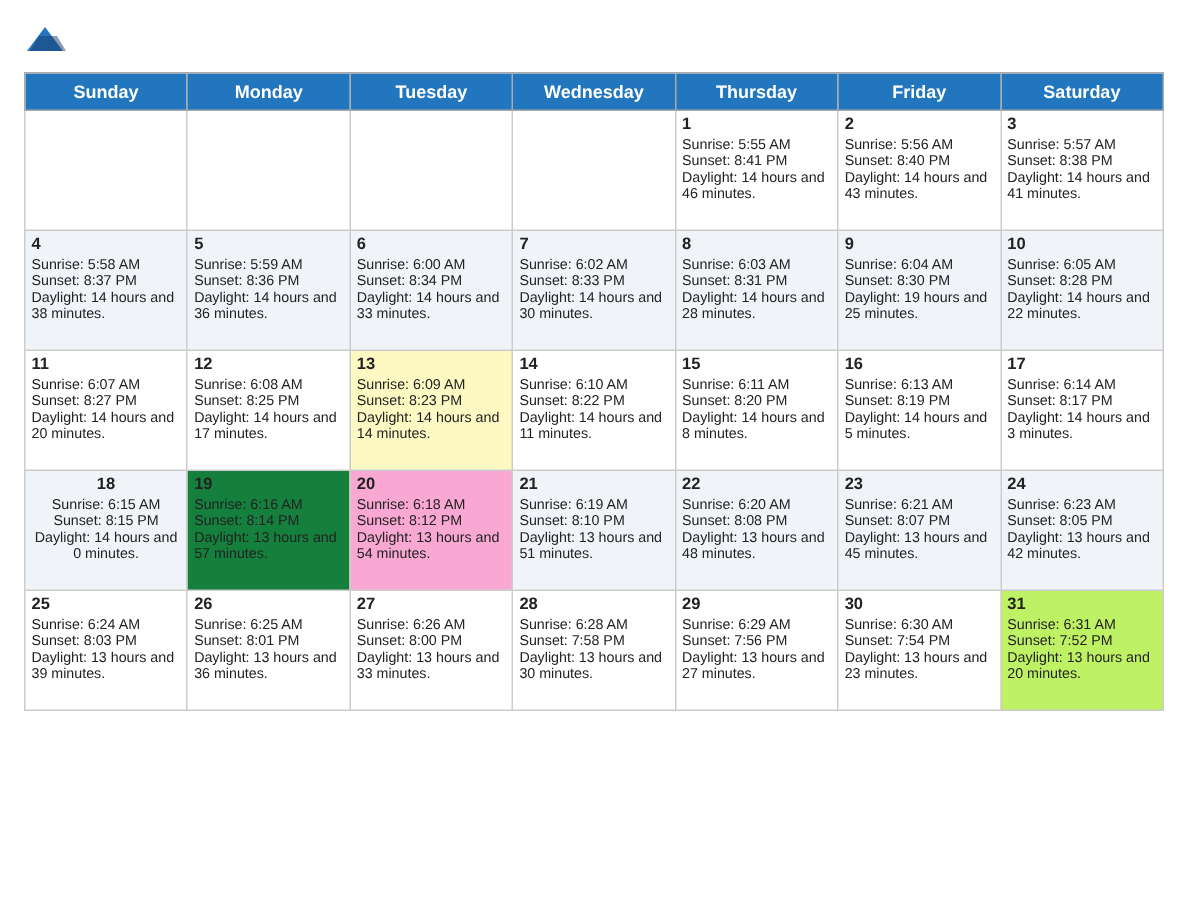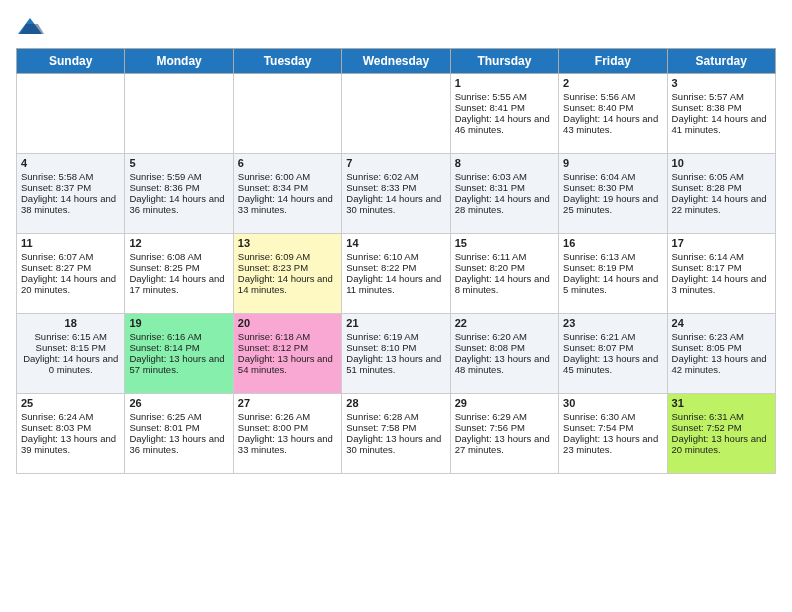--- a/index.html
+++ b/index.html
@@ -228,21 +228,21 @@
           <div>Daylight: 14 hours and 3 minutes.</div>
         </td>
       </tr>
       <tr>
         <td style="background: rgb(240, 244, 248); text-align: center;">
           <span class="day-num">18</span>
           <div>Sunrise: 6:15 AM</div>
           <div>Sunset: 8:15 PM</div>
           <div>Daylight: 14 hours and 0 minutes.</div>
         </td>
-        <td style="background: #86efac;">
+        <td style="background: #15803d;">
           <span class="day-num">19</span>
           <div>Sunrise: 6:16 AM</div>
           <div>Sunset: 8:14 PM</div>
           <div>Daylight: 13 hours and 57 minutes.</div>
         </td>
         <td style="background: #f9a8d4;">
           <span class="day-num">20</span>
           <div>Sunrise: 6:18 AM</div>
           <div>Sunset: 8:12 PM</div>
           <div>Daylight: 13 hours and 54 minutes.</div>

